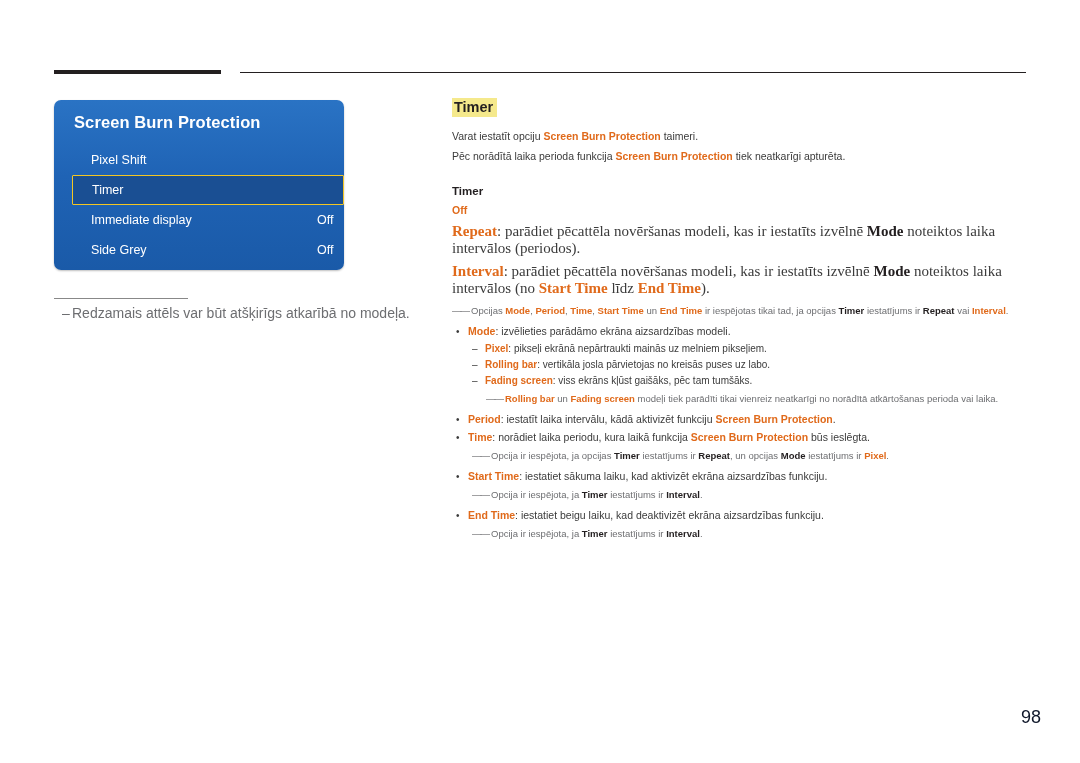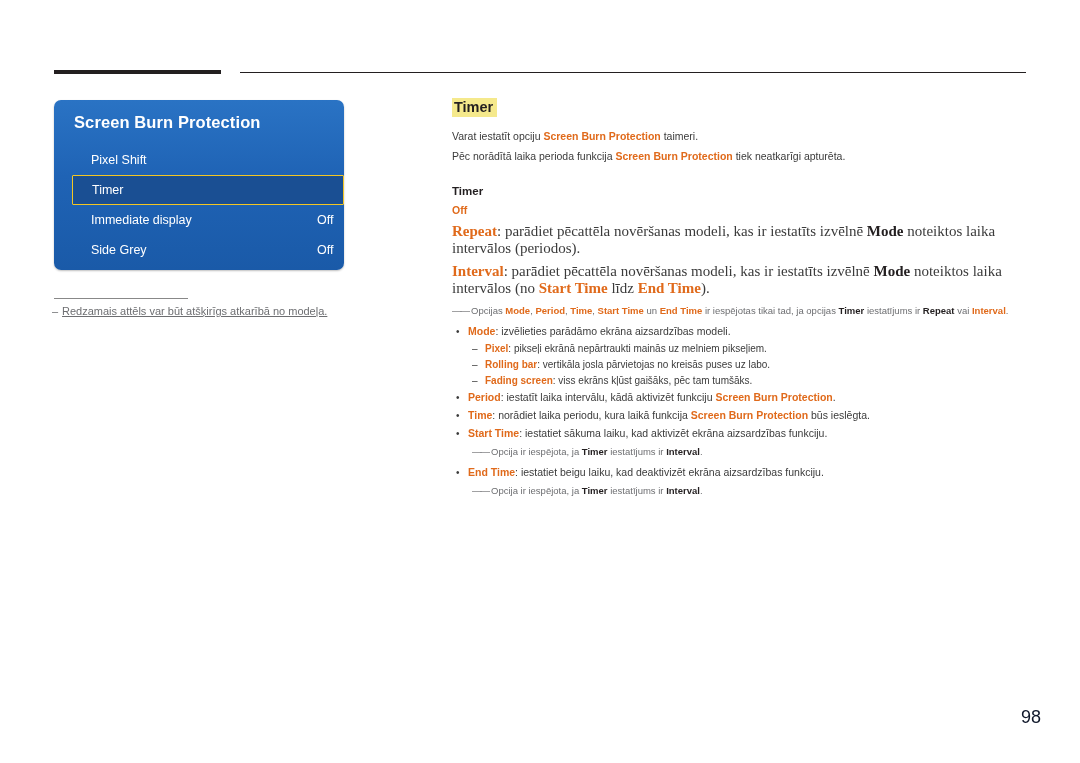--- a/index.html
+++ b/index.html
@@ -97,26 +97,25 @@
   .foot-rule {
     position: absolute;
     left: 54px;
     top: 298px;
     width: 134px;
     height: 1px;
     background: #888888;
   }
   .footnote {
     position: absolute;
-    left: 52px;
+    left: 62px;
     top: 305px;
     width: 420px;
-    font-size: 11px;
+    font-size: 14px;
     color: #6d6e71;
-    text-decoration: underline;
   }
   .footnote .dash {
     display: inline-block;
     width: 10px;
     color: #6d6e71;
   }
 
   
   .content {
     position: absolute;
@@ -289,27 +288,33 @@
   <div class="sub-bullet">
     <span class="dash">–</span><span class="b-orange">Pixel</span><span>: pikseļi ekrānā nepārtraukti mainās uz melniem pikseļiem.</span>
   </div>
   <div class="sub-bullet">
     <span class="dash">–</span><span class="b-orange">Rolling bar</span><span>: vertikāla josla pārvietojas no kreisās puses uz labo.</span>
   </div>
   <div class="sub-bullet">
     <span class="dash">–</span><span class="b-orange">Fading screen</span><span>: viss ekrāns kļūst gaišāks, pēc tam tumšāks.</span>
   </div>
 
+  <div class="note note-indent2">
+    <span class="emdash">――</span><span class="b-orange">Rolling bar</span><span> un </span><span class="b-orange">Fading screen</span><span> modeļi tiek parādīti tikai vienreiz neatkarīgi no norādītā atkārtošanas perioda vai laika.</span>
+  </div>
 
   <div class="bullet-row">
     <span class="bul">•</span><span class="b-orange">Period</span><span>: iestatīt laika intervālu, kādā aktivizēt funkciju </span><span class="b-orange">Screen Burn Protection</span><span>.</span>
   </div>
 
   <div class="bullet-row">
     <span class="bul">•</span><span class="b-orange">Time</span><span>: norādiet laika periodu, kura laikā funkcija </span><span class="b-orange">Screen Burn Protection</span><span> būs ieslēgta.</span>
+  </div>
+  <div class="note note-indent">
+    <span class="emdash">――</span><span>Opcija ir iespējota, ja opcijas </span><span class="b-black">Timer</span><span> iestatījums ir </span><span class="b-black">Repeat</span><span>, un opcijas </span><span class="b-black">Mode</span><span> iestatījums ir </span><span class="b-orange">Pixel</span><span>.</span>
   </div>
 
   <div class="bullet-row">
     <span class="bul">•</span><span class="b-orange">Start Time</span><span>: iestatiet sākuma laiku, kad aktivizēt ekrāna aizsardzības funkciju.</span>
   </div>
   <div class="note note-indent">
     <span class="emdash">――</span><span>Opcija ir iespējota, ja </span><span class="b-black">Timer</span><span> iestatījums ir </span><span class="b-black">Interval</span><span>.</span>
   </div>
 
   <div class="bullet-row">

